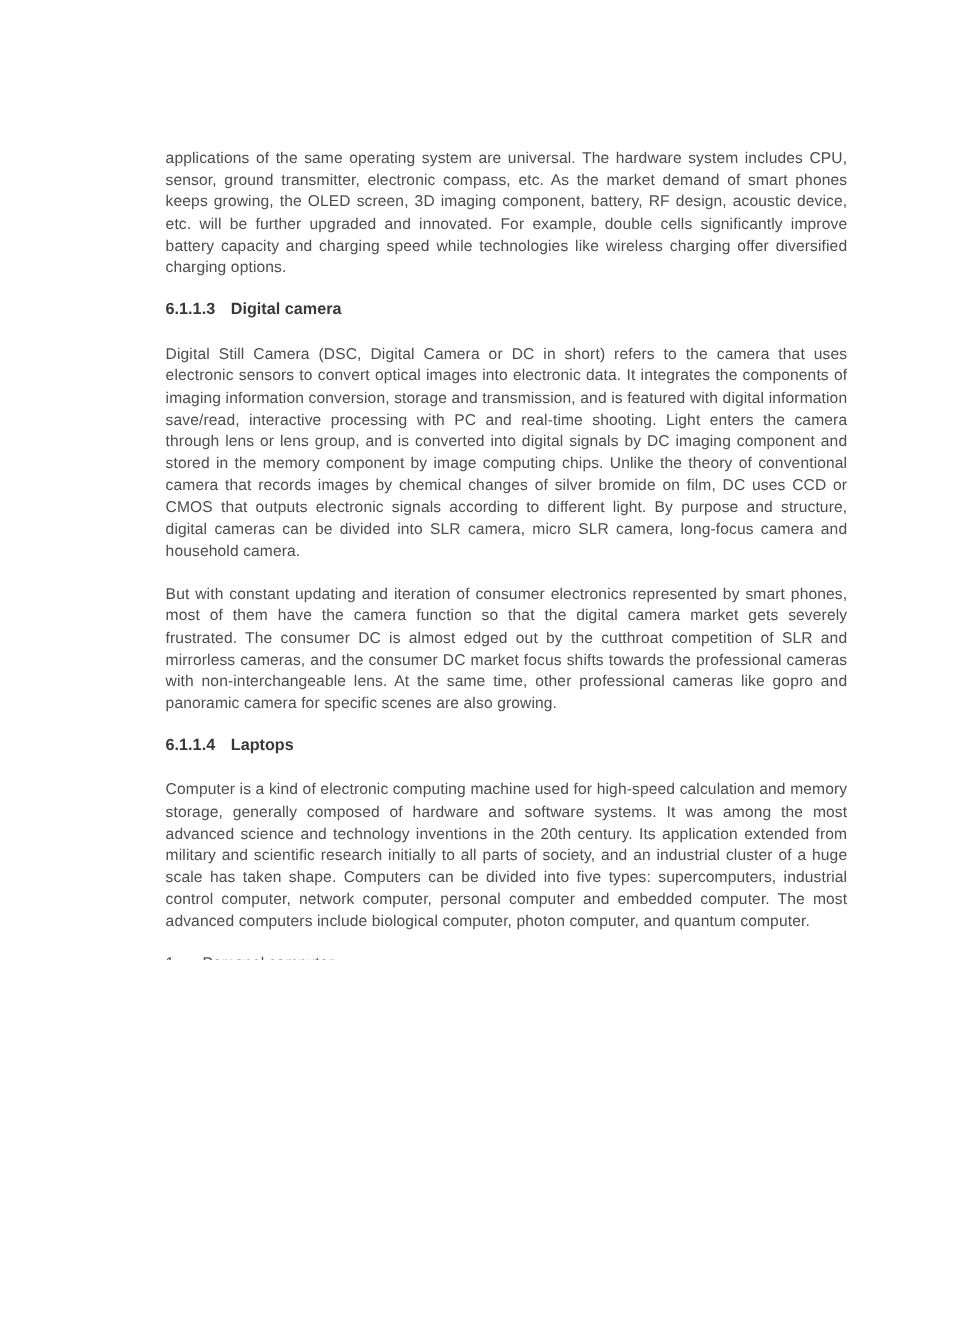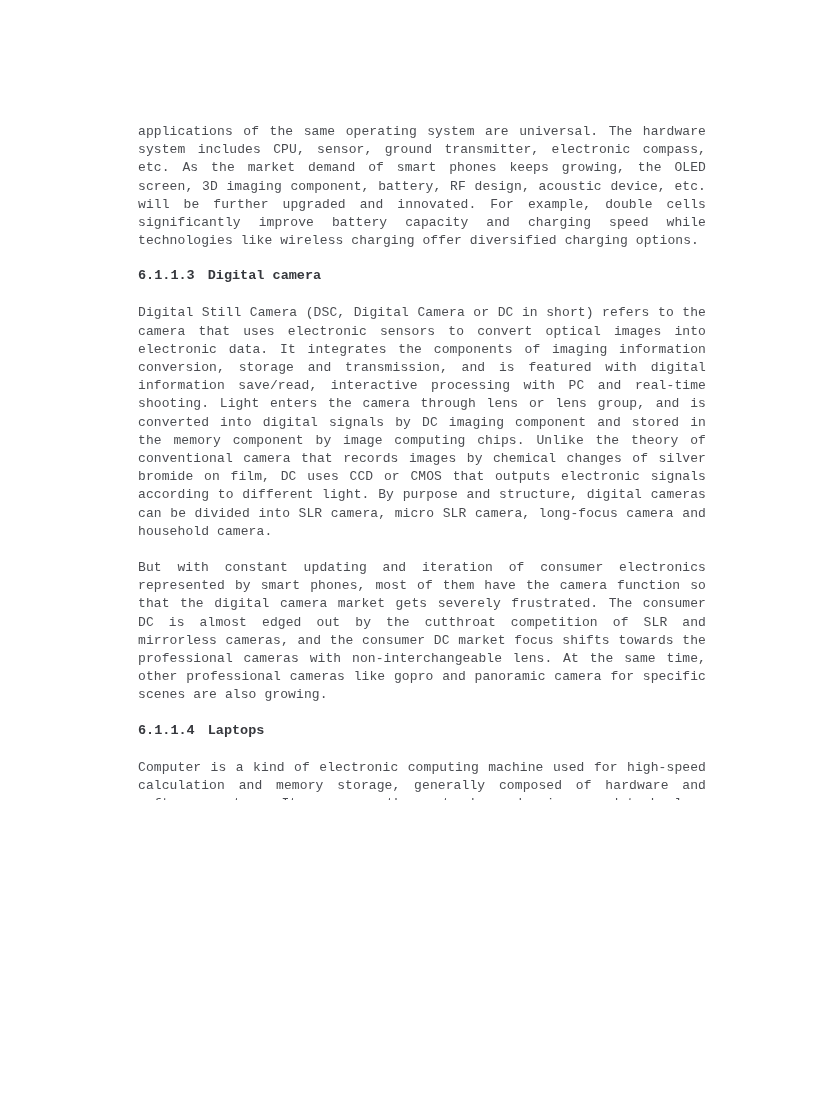--- a/index.html
+++ b/index.html
@@ -6,21 +6,21 @@
     margin: 0;
     padding: 0;
     background: #ffffff;
   }
   .page {
     position: relative;
     width: 816px;
     height: 800px;
     background: #ffffff;
     overflow: hidden;
-    font-family: Liberation Mono, monospace;
+    font-family: Liberation Sans, sans-serif;
   }
   .content {
     position: absolute;
     top: 123px;
     left: 138px;
     width: 568px;
   }
   .para {
     margin: 0 0 18px 0;
     font-size: 13px;

